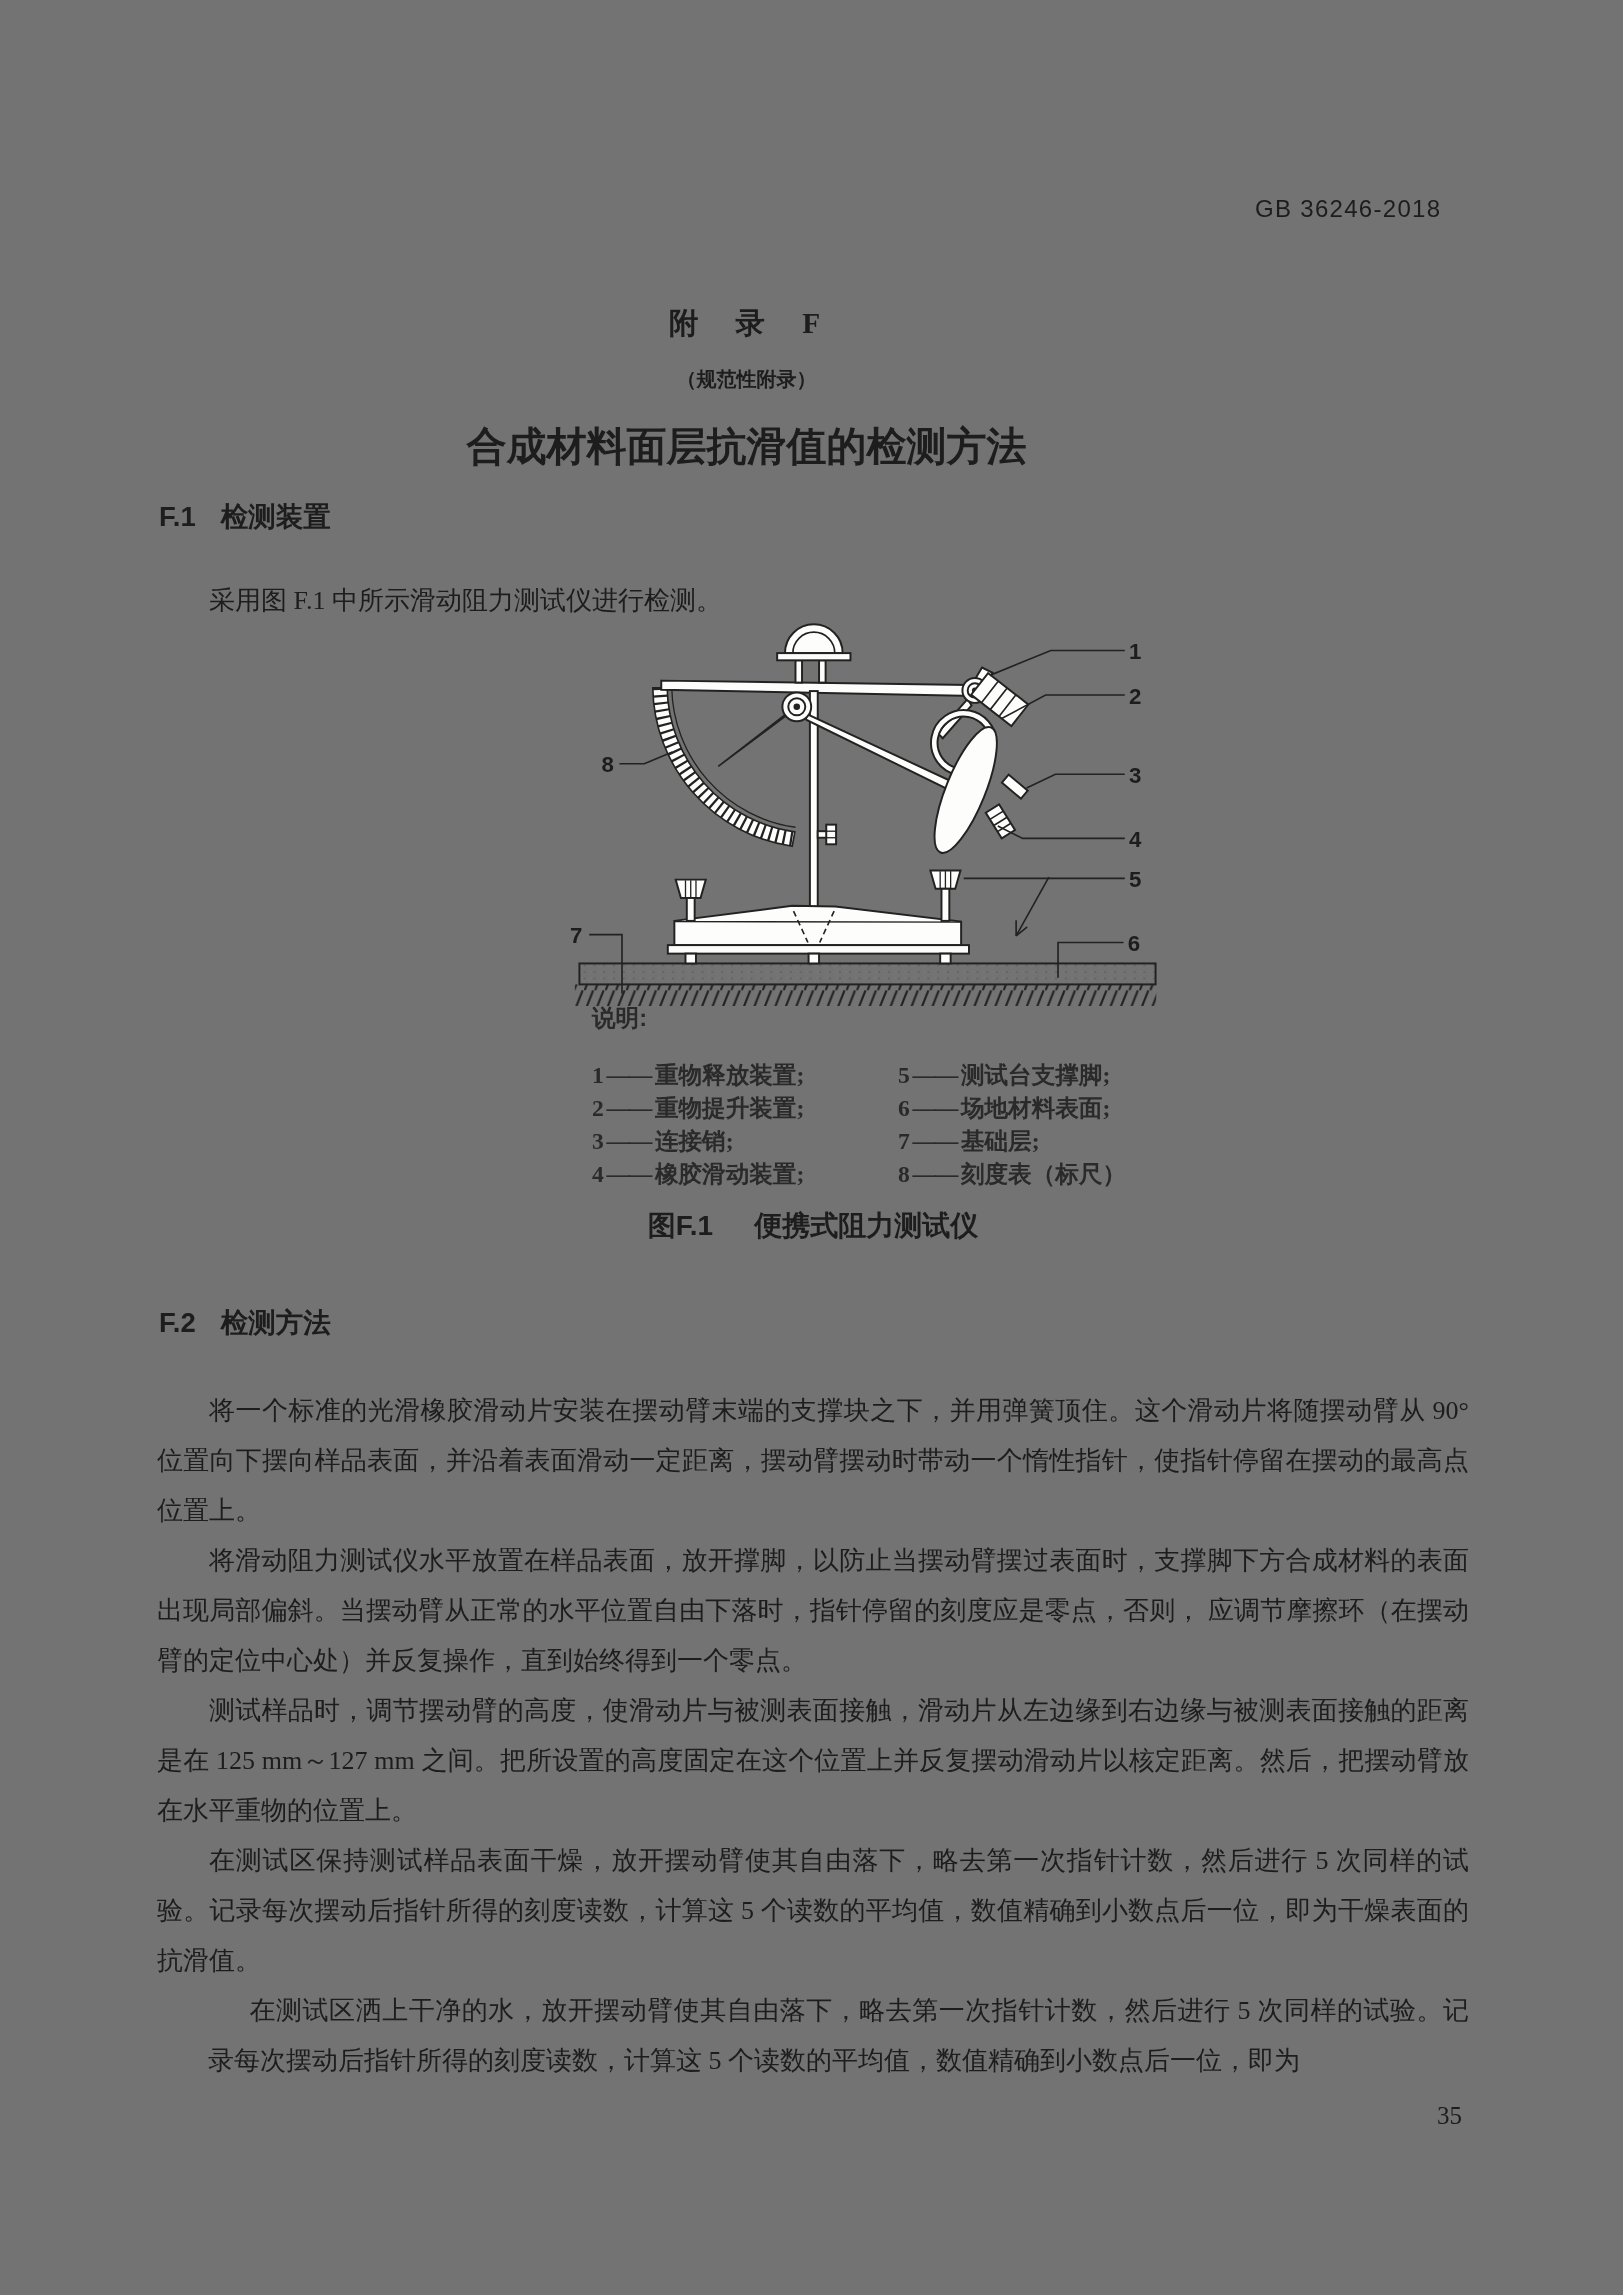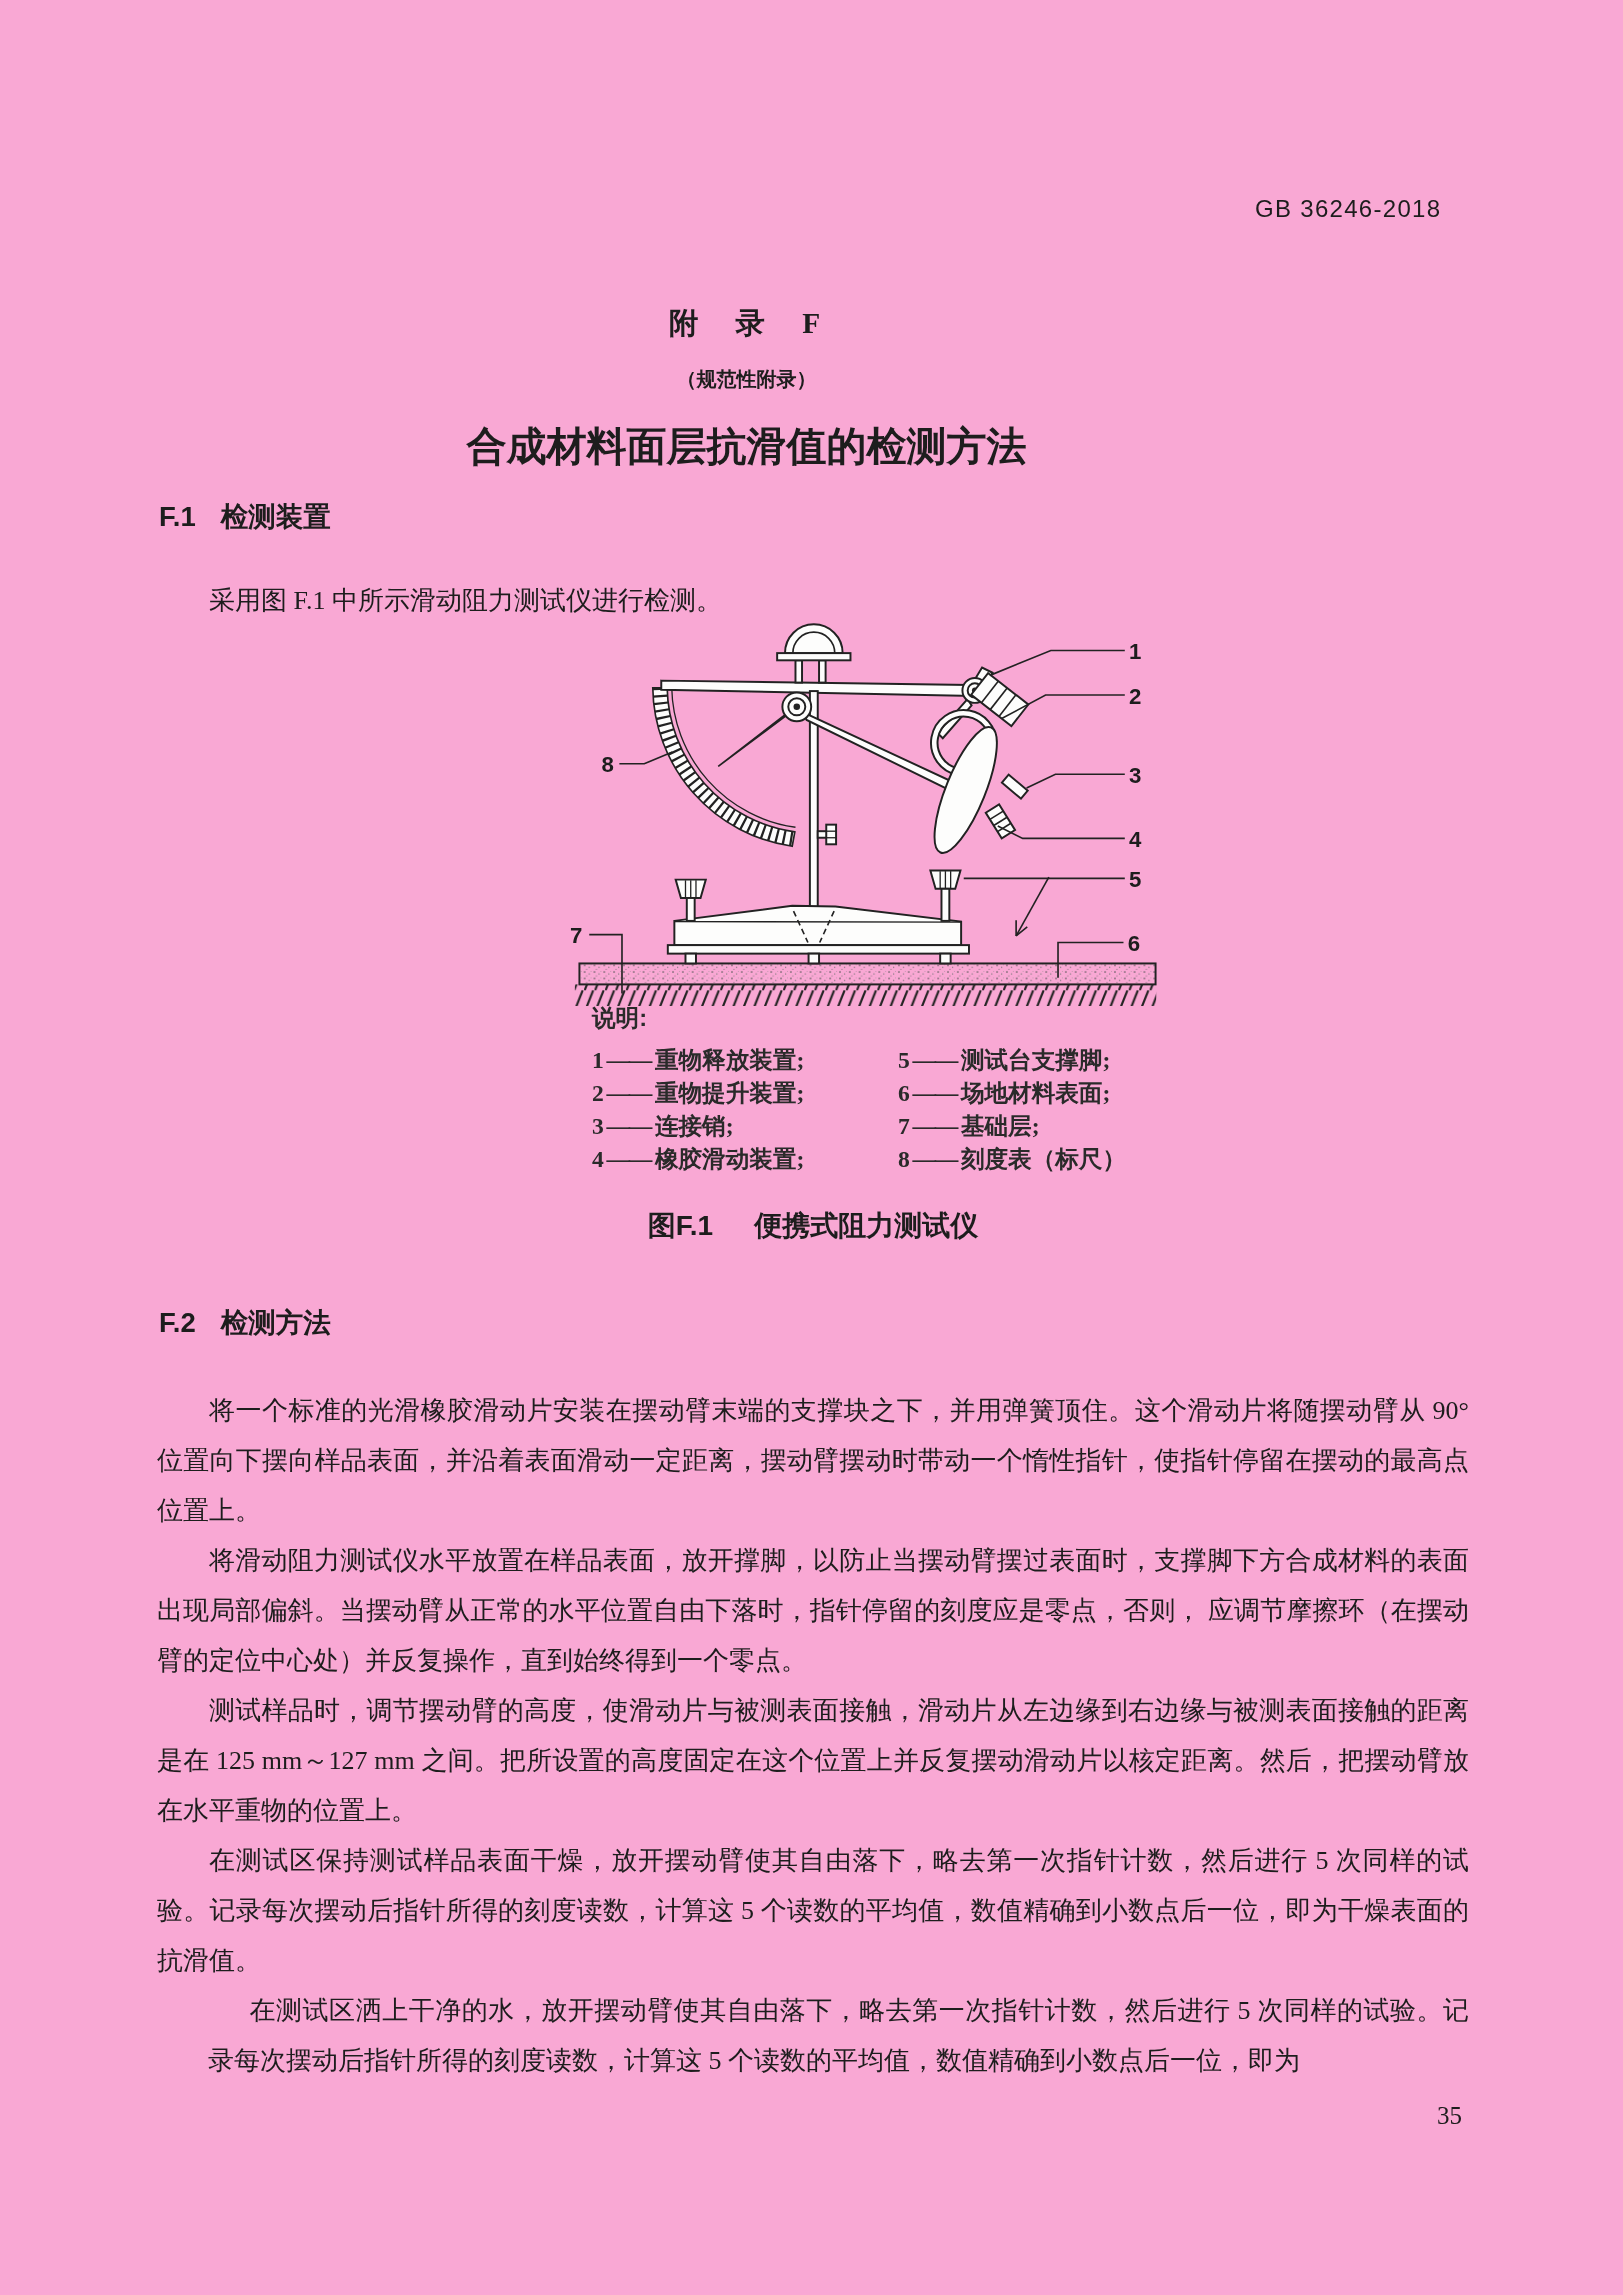--- a/index.html
+++ b/index.html
@@ -1,19 +1,19 @@
 <!DOCTYPE html>
 <html style="font-size:10.5px"><head>
 <meta charset="utf-8">
 <style>
   * { margin:0; padding:0; box-sizing:border-box; }
   html,body { background:#e8e8e8; }
   .page {
     position:relative; width:1623px; height:2295px;
-    background:#f9a8d4; color:#1d1d1d; overflow:hidden;
+    background:#737373; color:#1d1d1d; overflow:hidden;
     font-family:"Liberation Serif","DejaVu Serif",serif;
   }
 
   .std-no {
     position:absolute; top:195px; left:1255px;
     font-family:"Liberation Sans","DejaVu Sans",sans-serif;
     font-size:24px; letter-spacing:1.3px; font-weight:500;
   }
 
   .title-block { position:absolute; top:288px; left:92px; width:1309px; text-align:center;margin-top:16px; }
@@ -39,21 +39,21 @@
   .fig-svg text {
     font-family:"Liberation Sans","DejaVu Sans",sans-serif;
     font-size:34px; font-weight:bold; fill:#1d1d1d;
   }
 
   .legend {
     position:absolute; top:1002px; left:592px; width:785px;
     font-family:"Liberation Sans","DejaVu Sans",sans-serif;
     font-size:23.6px; font-weight:bold; color:#2a2a2a;
   }
-  .legend-title { margin-bottom:10px; }
+  .legend-title { margin-bottom:25px; }
   .legend-grid {
     display:grid; grid-template-columns:306px auto;
     grid-template-rows:repeat(4,33px); grid-auto-flow:column;
     margin-top:5.2px;
   }
   .legend-item { white-space:nowrap;font-family:Liberation Serif, serif; }
   .legend-item .dash { letter-spacing:-1.3px; margin:0 3.9px 0 2.6px; }
 
   .fig-caption {
     position:absolute; top:1207px; left:157px; width:1312px; text-align:center;

